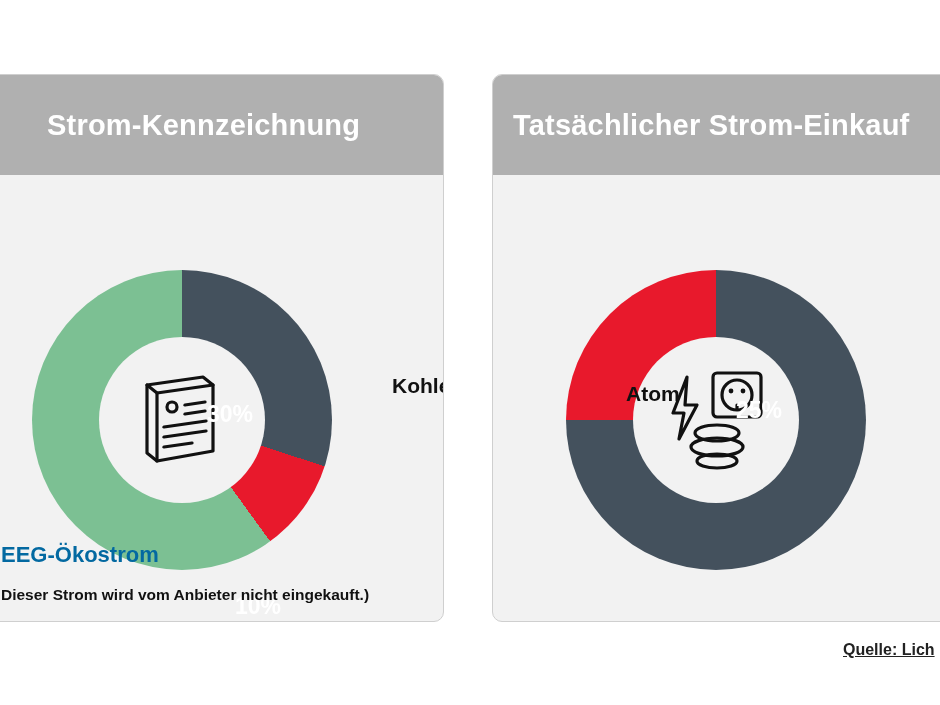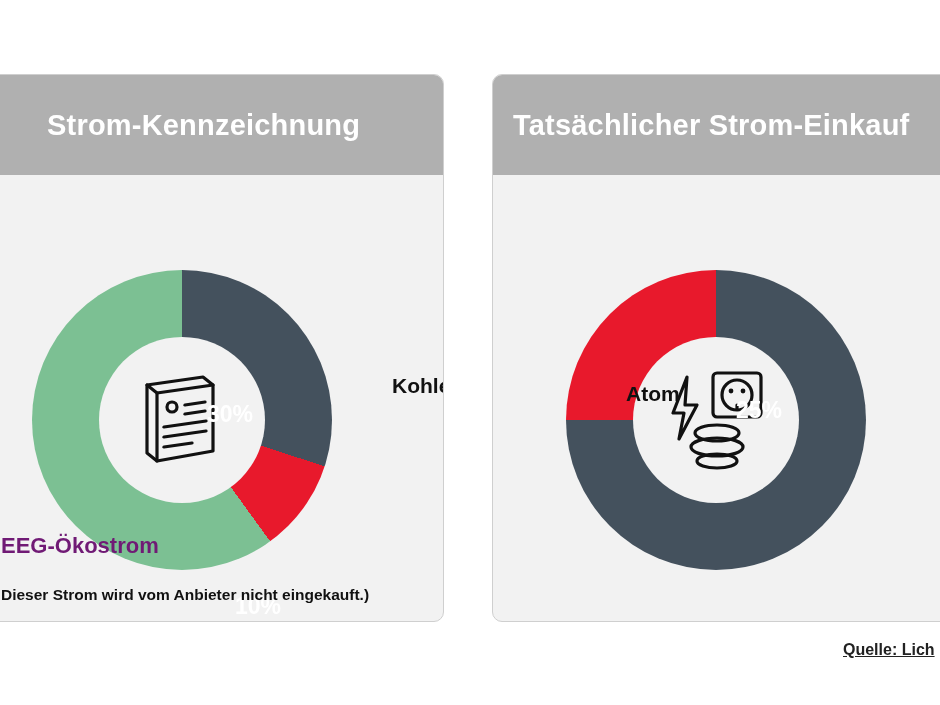--- a/index.html
+++ b/index.html
@@ -123,24 +123,24 @@
   #lbl-right-atom-cat  { left: 60px;  top: 112px; }
 
   
   .footnote {
     position: absolute;
     left: 16px;
     bottom: 14px;
     width: 420px;
   }
   .footnote-title {
-    color: #701a75;
+    color: #0369a1;
     font-size: 22px;
     font-weight: bold;
-    margin-bottom: 24px;
+    margin-bottom: 15px;
   }
   .footnote-line {
     color: #111111;
     font-size: 15.5px;
     font-weight: bold;
     line-height: 1.55;
   }
 
   
   #source-line {

